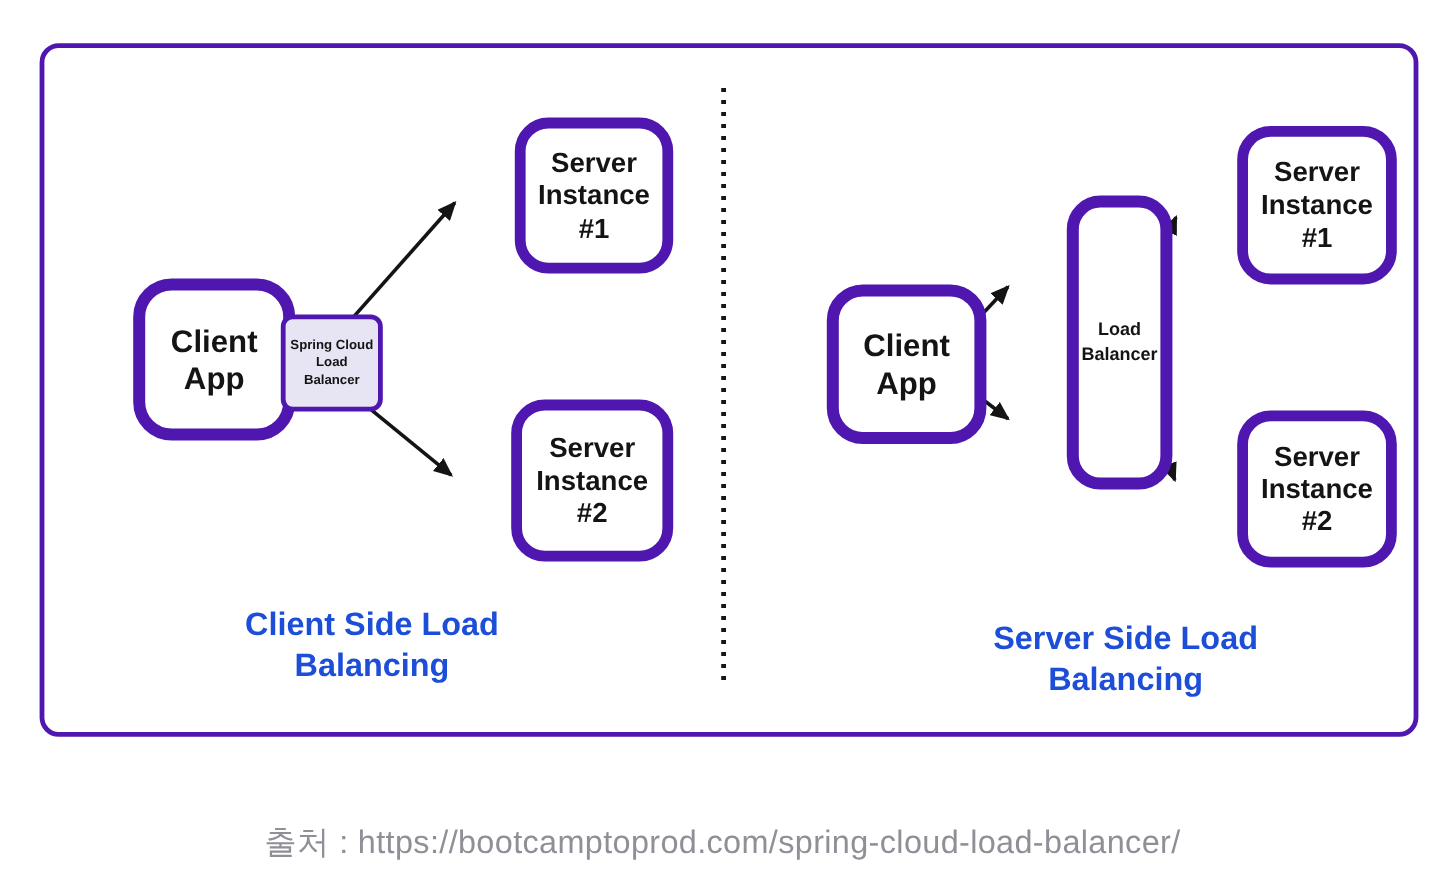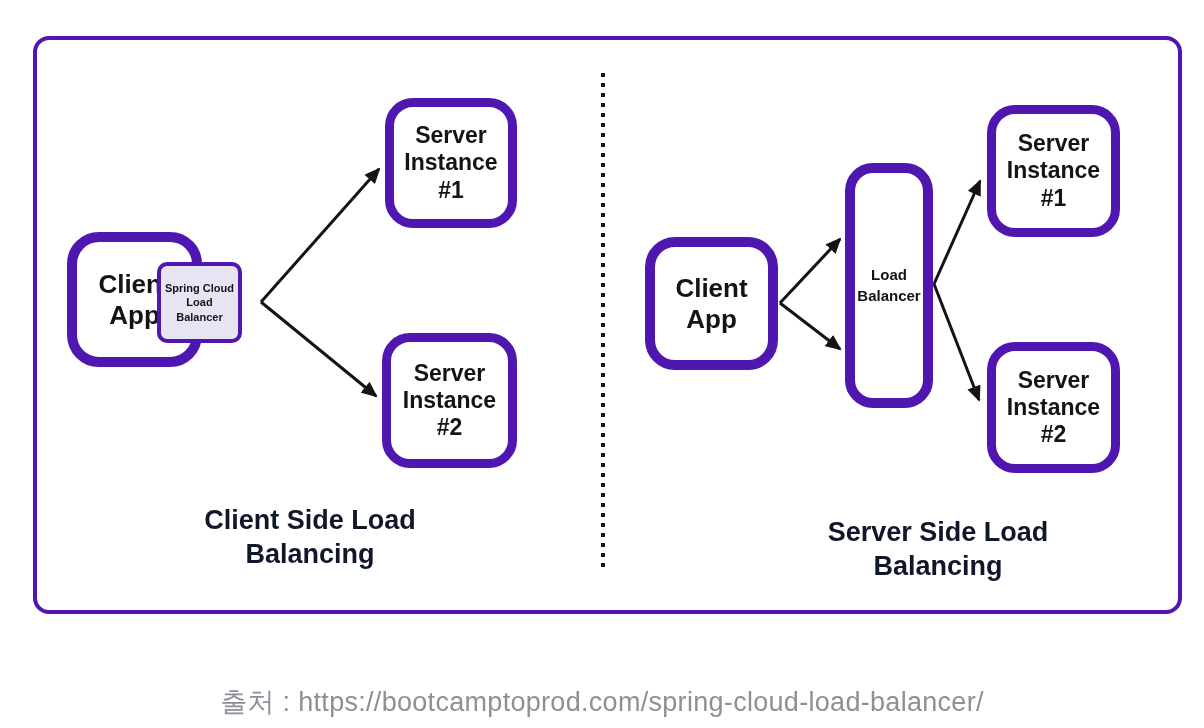--- a/index.html
+++ b/index.html
@@ -21,35 +21,35 @@
   .arrows{position:absolute;left:0;top:0;width:1204px;height:728px;z-index:1;pointer-events:none;}
 
   .divider{
     position:absolute;left:601px;top:73px;width:4px;height:495px;z-index:1;
     background:repeating-linear-gradient(to bottom,#161616 0 4px,transparent 4px 10px);
   }
 
   .node{
     position:absolute;z-index:2;background:#fff;border-style:solid;border-color:var(--purple);
     display:flex;align-items:center;justify-content:center;text-align:center;
-    font-weight:700;color:#141414;white-space:pre-line;line-height:1.18;
+    font-weight:700;color:#141414;white-space:pre-line;line-height:1.18;margin-left:44px;
   }
   .client-left   {left:67px;  top:232px; width:135px; height:135px; border-width:10px; border-radius:32px; font-size:26px;}
-  .sclb          {left:157px; top:262px; width:85px;  height:81px;  border-width:4px;  border-radius:10px;
+  .sclb          {left:190px; top:262px; width:85px;  height:81px;  border-width:4px;  border-radius:10px;
                   background:var(--balancer-fill); font-size:11px; line-height:1.3; z-index:3;}
   .si1-left      {left:385px; top:98px;  width:132px; height:130px; border-width:9px;  border-radius:28px; font-size:23px;}
   .si2-left      {left:382px; top:333px; width:135px; height:135px; border-width:9px;  border-radius:28px; font-size:23px;}
   .client-right  {left:645px; top:237px; width:133px; height:133px; border-width:10px; border-radius:30px; font-size:26px;}
   .lb            {left:845px; top:163px; width:88px;  height:245px; border-width:10px; border-radius:28px; font-size:15px; line-height:1.35;}
   .si1-right     {left:987px; top:105px; width:133px; height:132px; border-width:9px;  border-radius:28px; font-size:23px;}
   .si2-right     {left:987px; top:342px; width:133px; height:131px; border-width:9px;  border-radius:28px; font-size:23px;}
 
   .panel-title{
     position:absolute;z-index:2;width:350px;text-align:center;
-    font-weight:700;font-size:27px;line-height:1.25;color:#0f172a;white-space:pre-line;
+    font-weight:700;font-size:27px;line-height:1.25;color:#1d4ed8;white-space:pre-line;
   }
   .title-left {left:135px;top:504px;}
   .title-right{left:763px;top:516px;}
 
   .caption{
     position:absolute;left:0;top:684px;width:1204px;text-align:center;z-index:2;
     font-size:27px;font-weight:400;color:var(--caption);letter-spacing:0.3px;
   }
 </style>
 </head>

